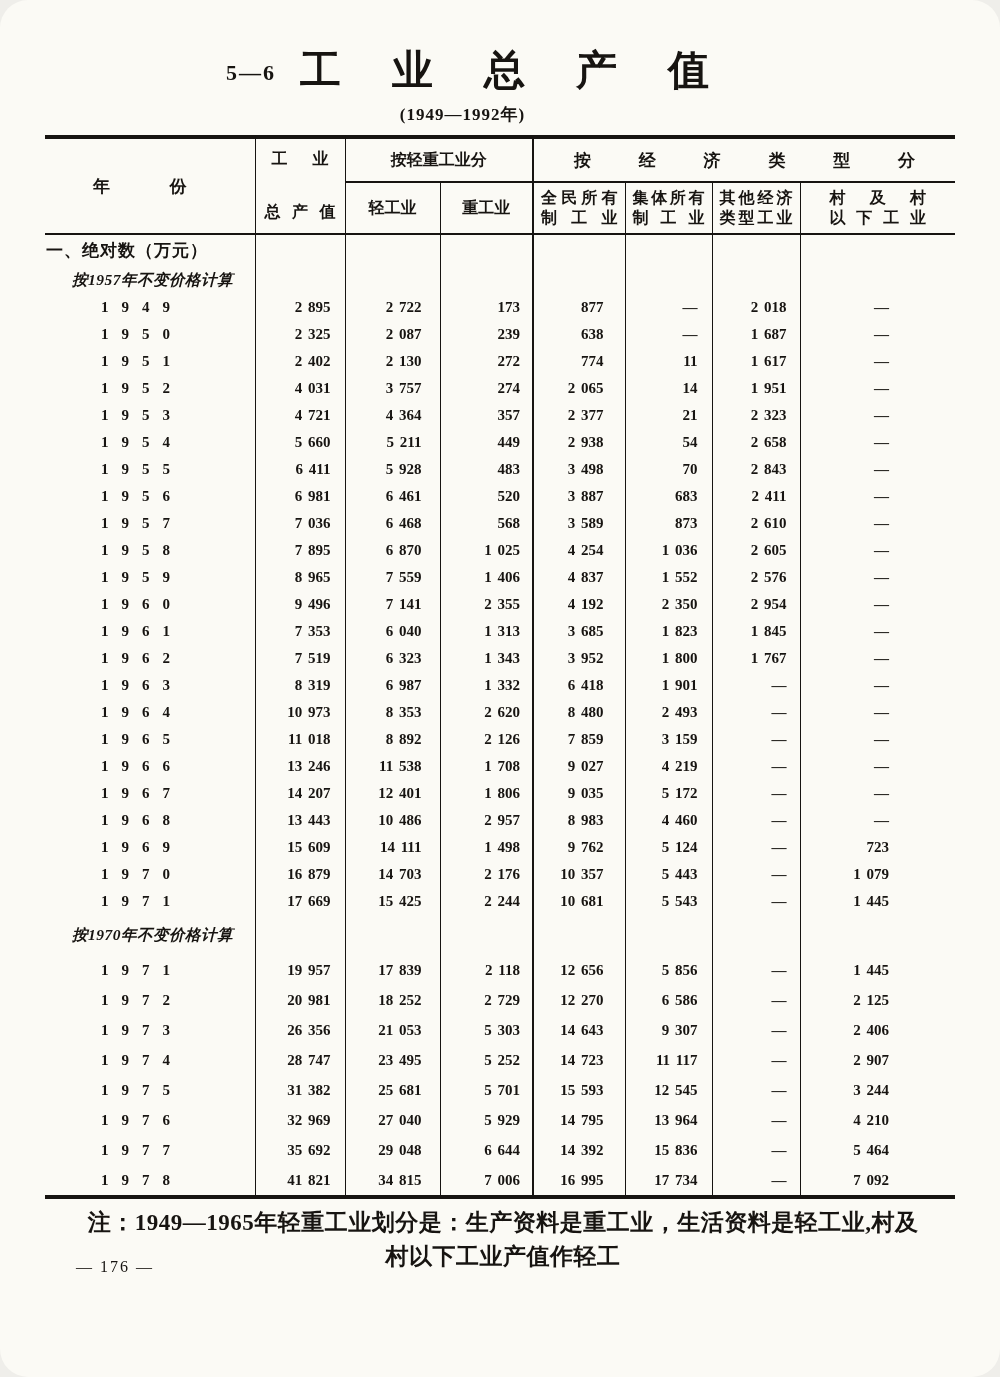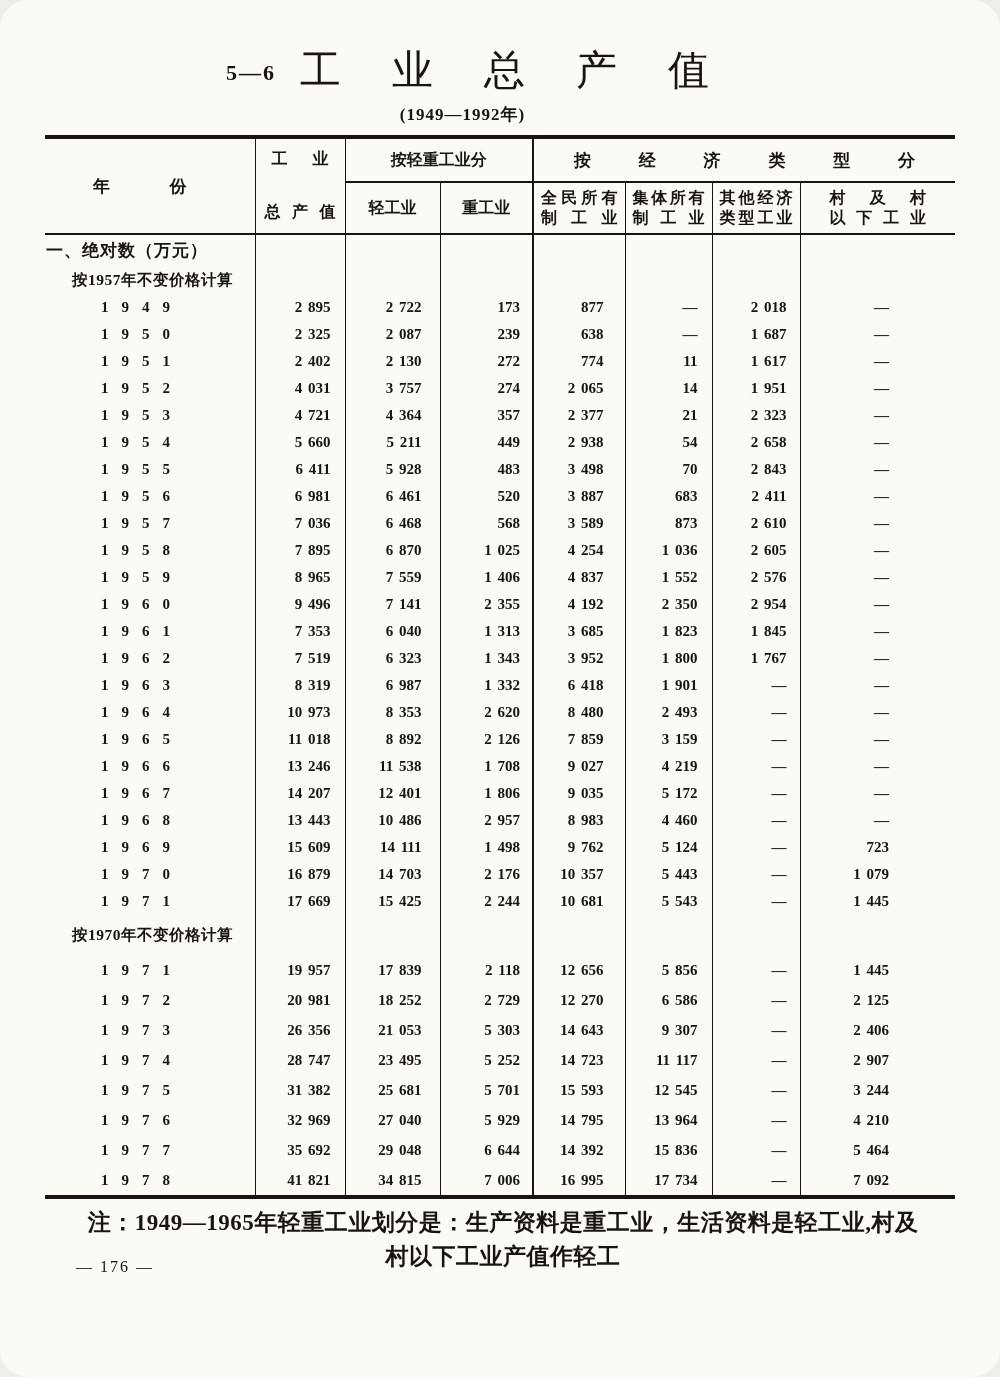--- a/index.html
+++ b/index.html
@@ -24,21 +24,21 @@
     position:absolute;left:226px;top:48px;
     display:flex;align-items:baseline;
     white-space:nowrap;
   }
   .tbl-no{
     font-size:22px;font-weight:bold;letter-spacing:2px;
     transform:translateY(-4px);
   }
   h1.main-title{
     margin:0 0 0 24px;
-    font-size:41px;font-weight:normal;
+    font-size:41px;font-weight:bold;
     letter-spacing:51px;
     line-height:1.1;
   }
   .subtitle{
     position:absolute;top:103px;left:0;width:925px;
     text-align:center;
     font-size:17px;font-weight:bold;letter-spacing:1px;
   }
   
   table.main{
@@ -67,21 +67,21 @@
   .th-total .l2{padding:0 9px;}
   .th-groupline{padding:0 26px;}
   .th-ecoline{padding:0 40px;font-size:17px;}
   .two{line-height:20px;}
   .two div{padding:0 7px;}
   .one{padding:0 14px;}
 
   tbody td{font-size:15px;font-weight:bold;height:27px;}
   tr.data-row.sec1 td{height:30px;}
   tr.heading-row td{height:31px;}
-  tr.subheading-row td{height:28px;}
+  tr.subheading-row td{height:28px;font-style:italic;}
   tr.subheading-row.tall td{height:40px;}
 
   td.heading-label{
     font-size:17px;font-weight:bold;white-space:nowrap;
     padding-left:1px;letter-spacing:1px;
   }
   td.subheading-label{
     font-size:15.5px;font-weight:bold;white-space:nowrap;
     padding-left:27px;letter-spacing:0.5px;
   }

